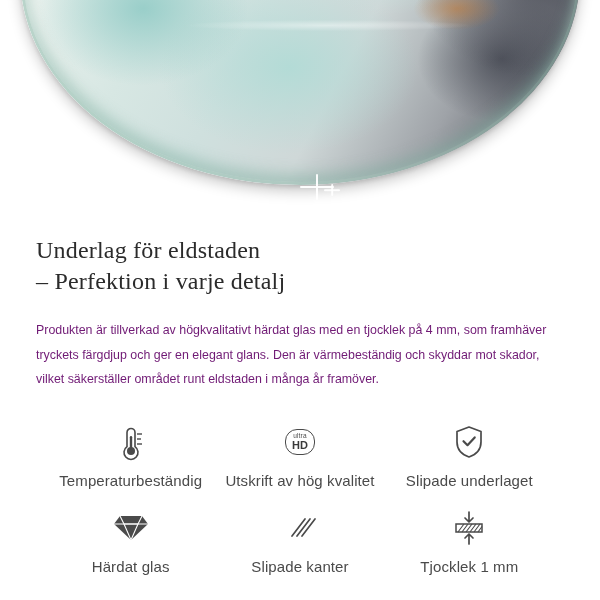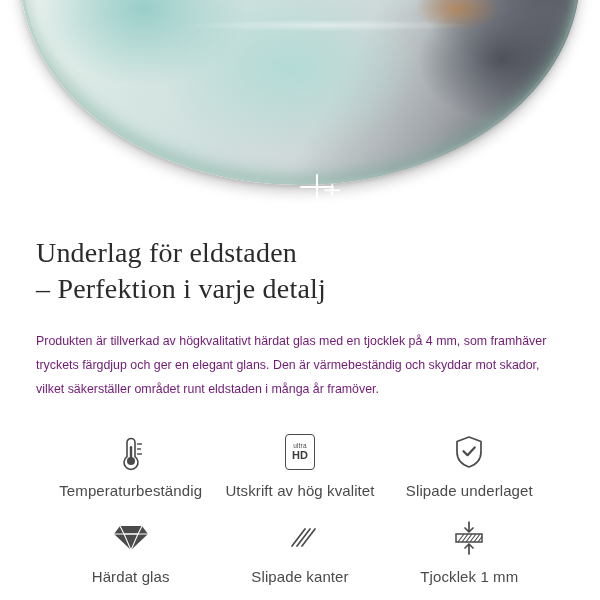--- a/index.html
+++ b/index.html
@@ -127,21 +127,21 @@
   .sparkle2::before { width: 16px; height: 1.6px; }
   .sparkle2::after  { width: 1.6px; height: 12px; }
 
   
   .content {
     padding: 30px 36px 0 36px;
   }
 
   .headline {
     font-family: "Liberation Serif", serif;
-    font-size: 28px;
+    font-size: 24px;
     line-height: 1.28;
     color: #2b2b2b;
     font-weight: 400;
     margin: 0 0 22px 0;
     letter-spacing: 0.2px;
   }
   .headline .line2 { display: block; }
 
   .body-copy {
     font-family: "Liberation Sans", sans-serif;
@@ -179,23 +179,23 @@
 
   .feature-label {
     font-size: 15px;
     color: #4a4a4a;
     text-align: center;
     letter-spacing: 0.1px;
   }
 
   .ultrahd-box {
     width: 30px;
-    height: 36px;
+    height: 26px;
     border: 1.6px solid #4a4a4a;
-    border-radius: 4px;
+    border-radius: 12px;
     display: flex;
     flex-direction: column;
     align-items: center;
     justify-content: center;
     line-height: 1;
   }
   .ultrahd-box .u1 { font-size: 6.5px; color: #4a4a4a; letter-spacing: 0.2px; }
   .ultrahd-box .u2 { font-size: 11px; font-weight: bold; color: #3a3a3a; margin-top: 1px; }
 
   svg { display: block; }

